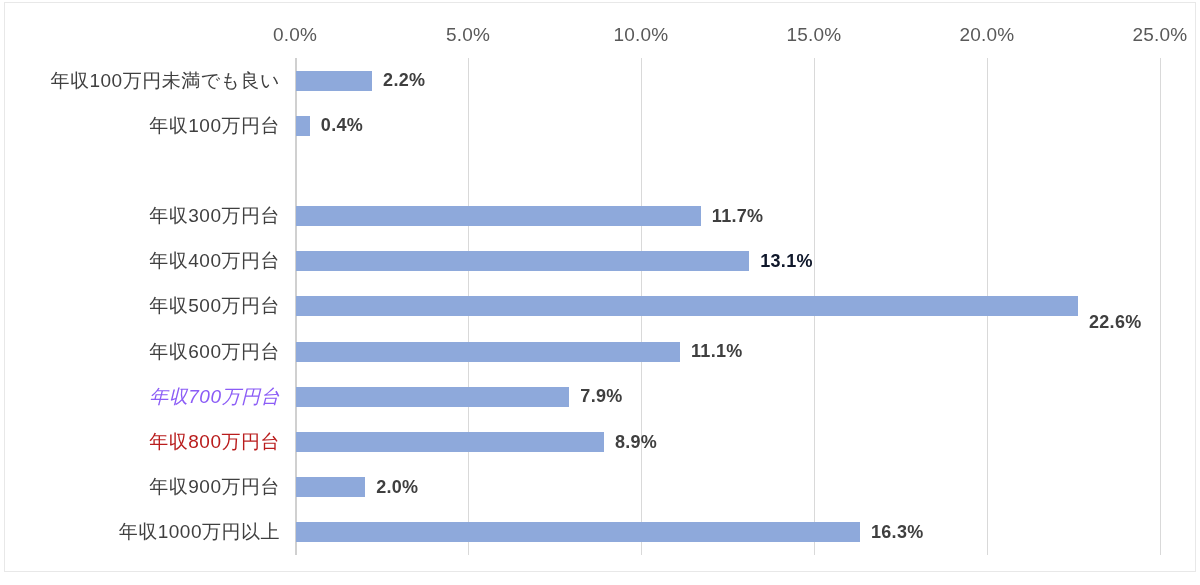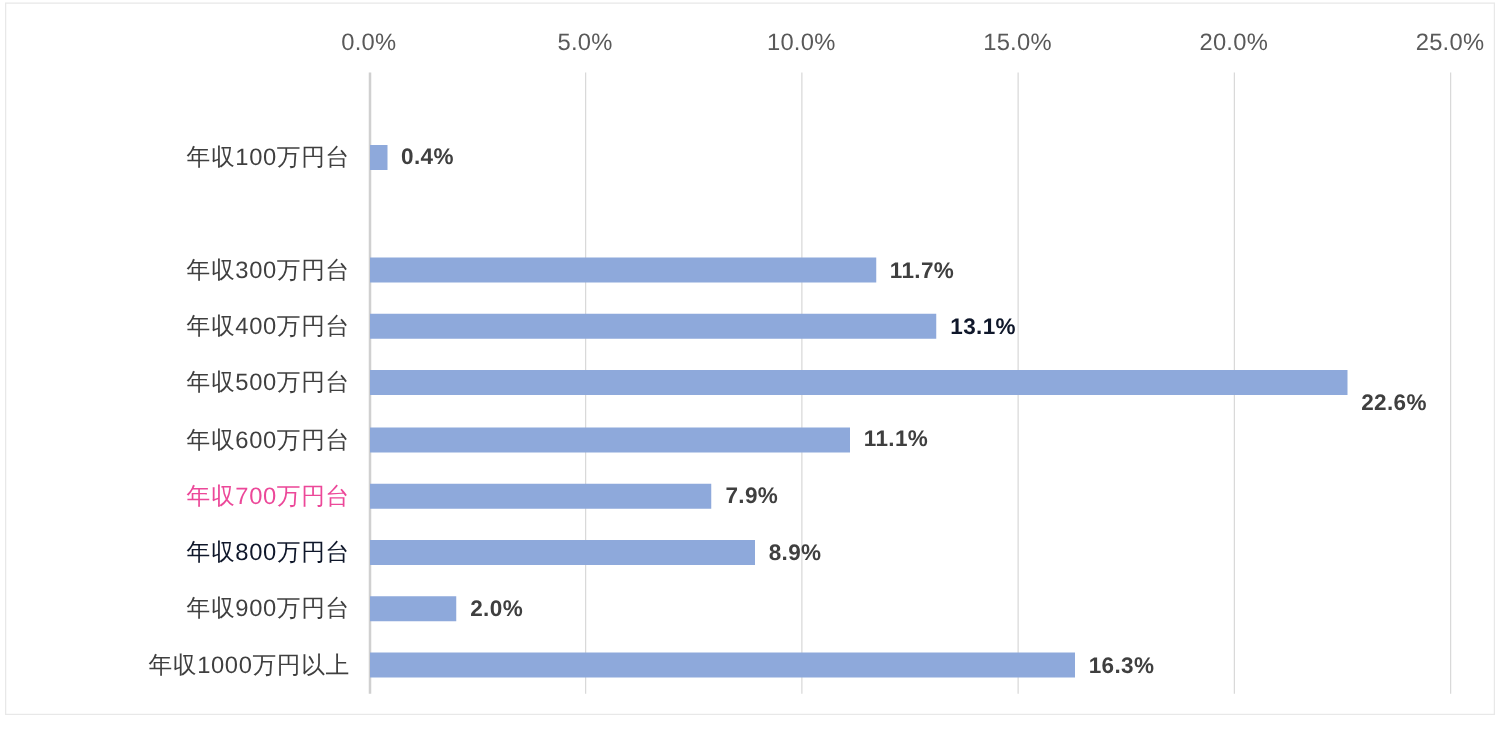--- a/index.html
+++ b/index.html
@@ -135,20 +135,27 @@
   <div class="plot" id="plot">
       <div class="gridline axis0" style="left: 0px;"></div>
       <div class="gridline" style="left: 173px; background: rgb(217, 217, 217);"></div>
       <div class="gridline" style="left: 346px; background: rgb(217, 217, 217);"></div>
       <div class="gridline" style="left: 519px; background: rgb(217, 217, 217);"></div>
       <div class="gridline" style="left: 692px; background: rgb(217, 217, 217);"></div>
       <div class="gridline" style="left: 865px; background: rgb(217, 217, 217);"></div>
     </div>
 
   <div class="rows" id="rows">
+      <div class="row" style="top: 0px; height: 45.1818px;">
+        <div class="cat-label" style="color: rgb(63, 63, 63);">年収100万円未満でも良い</div>
+        <div class="bar-wrap">
+          <div class="bar" style="width: 76.12px; background: rgb(142, 169, 219);"></div>
+          <div class="bar-value" style="color: rgb(63, 63, 63);">2.2%</div>
+        </div>
+      </div>
       <div class="row" style="top: 45.1818px; height: 45.1818px;">
         <div class="cat-label" style="color: rgb(63, 63, 63);">年収100万円台</div>
         <div class="bar-wrap">
           <div class="bar" style="width: 13.84px; background: rgb(142, 169, 219);"></div>
           <div class="bar-value" style="color: rgb(63, 63, 63);">0.4%</div>
         </div>
       </div>
       <div class="row" style="top: 135.545px; height: 45.1818px;">
         <div class="cat-label" style="color: rgb(63, 63, 63);">年収300万円台</div>
         <div class="bar-wrap">
@@ -171,28 +178,28 @@
         </div>
       </div>
       <div class="row" style="top: 271.091px; height: 45.1818px;">
         <div class="cat-label" style="color: rgb(63, 63, 63);">年収600万円台</div>
         <div class="bar-wrap">
           <div class="bar" style="width: 384.06px; background: rgb(142, 169, 219);"></div>
           <div class="bar-value" style="color: rgb(63, 63, 63);">11.1%</div>
         </div>
       </div>
       <div class="row" style="top: 316.273px; height: 45.1818px;">
-        <div class="cat-label" style="color: #ec4899;">年収700万円台</div>
+        <div class="cat-label" style="color: #8b5cf6; font-style: italic;">年収700万円台</div>
         <div class="bar-wrap">
           <div class="bar" style="width: 273.34px; background: rgb(142, 169, 219);"></div>
           <div class="bar-value" style="color: rgb(63, 63, 63);">7.9%</div>
         </div>
       </div>
       <div class="row" style="top: 361.455px; height: 45.1818px;">
-        <div class="cat-label" style="color: #0f172a;">年収800万円台</div>
+        <div class="cat-label" style="color: #b91c1c;">年収800万円台</div>
         <div class="bar-wrap">
           <div class="bar" style="width: 307.94px; background: rgb(142, 169, 219);"></div>
           <div class="bar-value" style="color: rgb(63, 63, 63);">8.9%</div>
         </div>
       </div>
       <div class="row" style="top: 406.636px; height: 45.1818px;">
         <div class="cat-label" style="color: rgb(63, 63, 63);">年収900万円台</div>
         <div class="bar-wrap">
           <div class="bar" style="width: 69.2px; background: rgb(142, 169, 219);"></div>
           <div class="bar-value" style="color: rgb(63, 63, 63);">2.0%</div>

